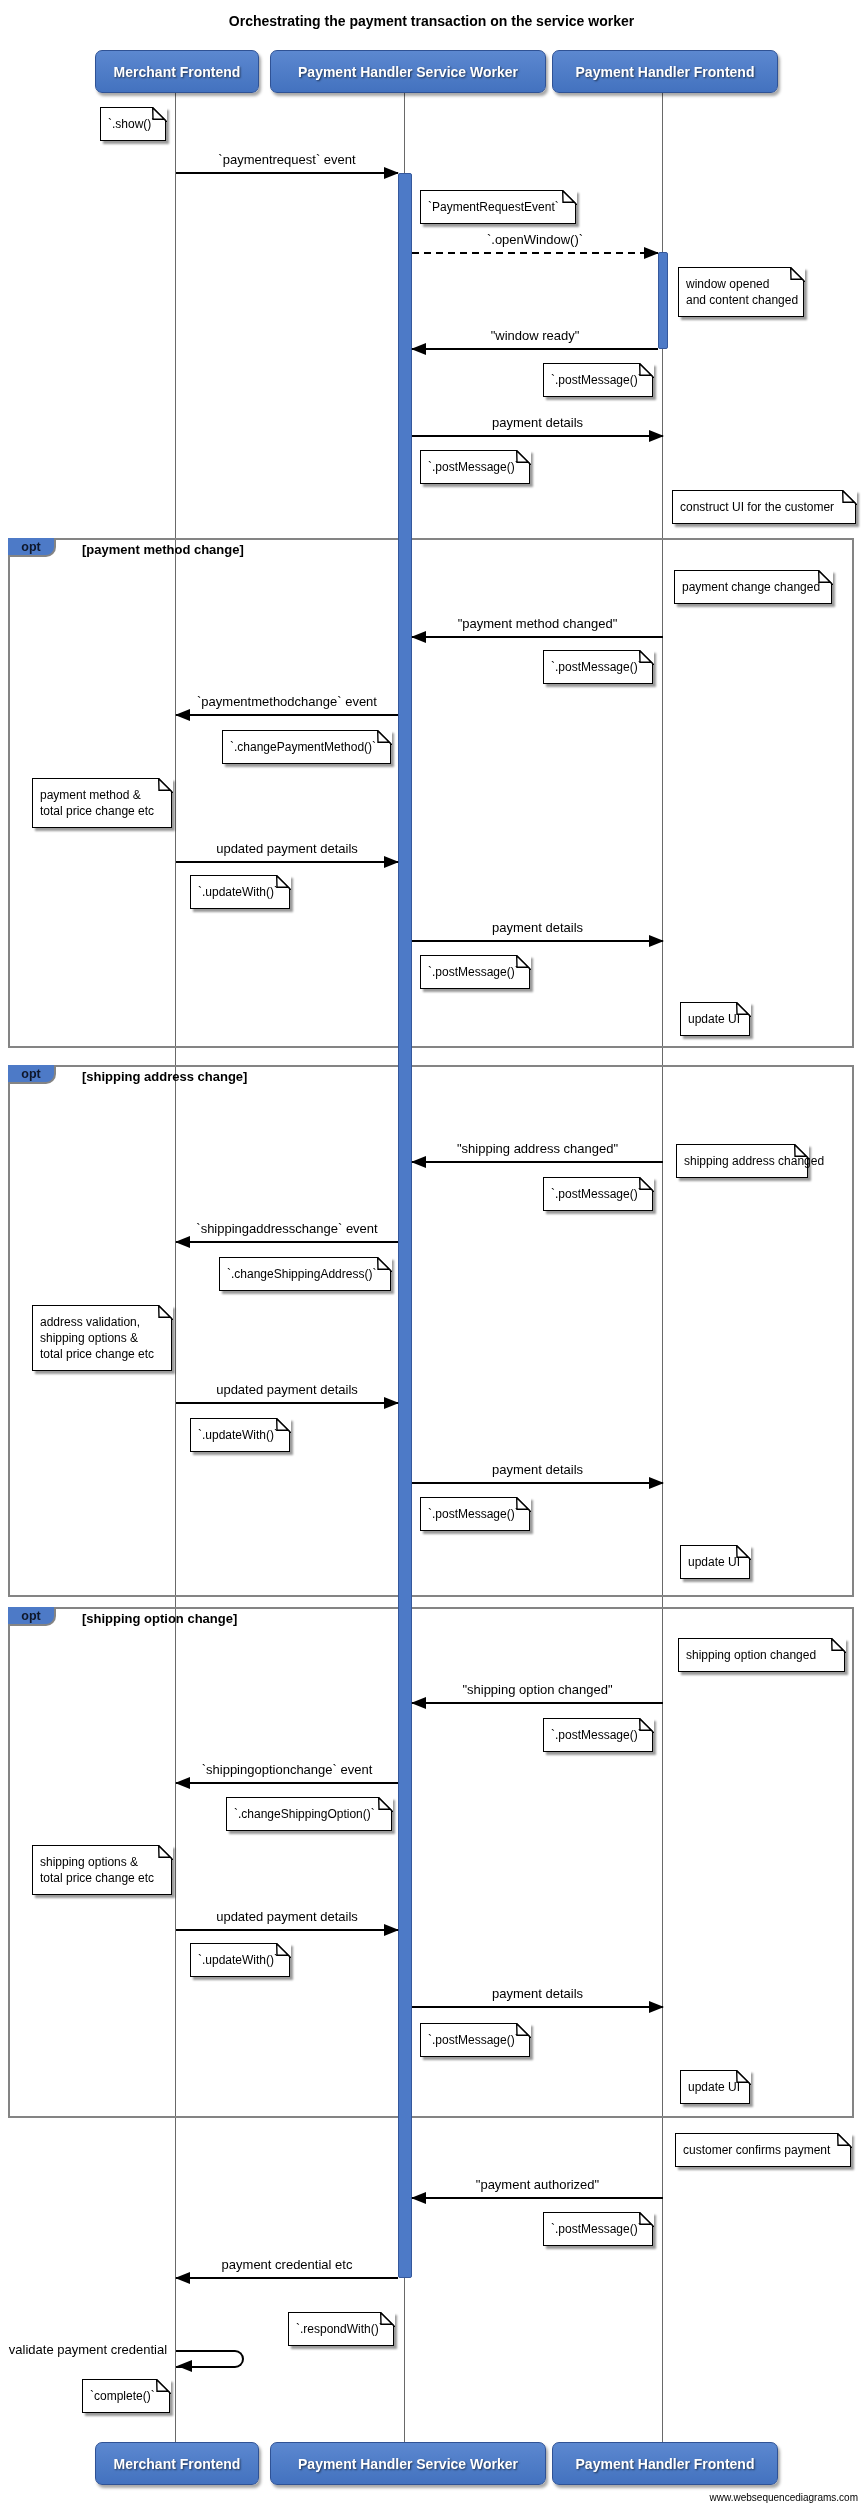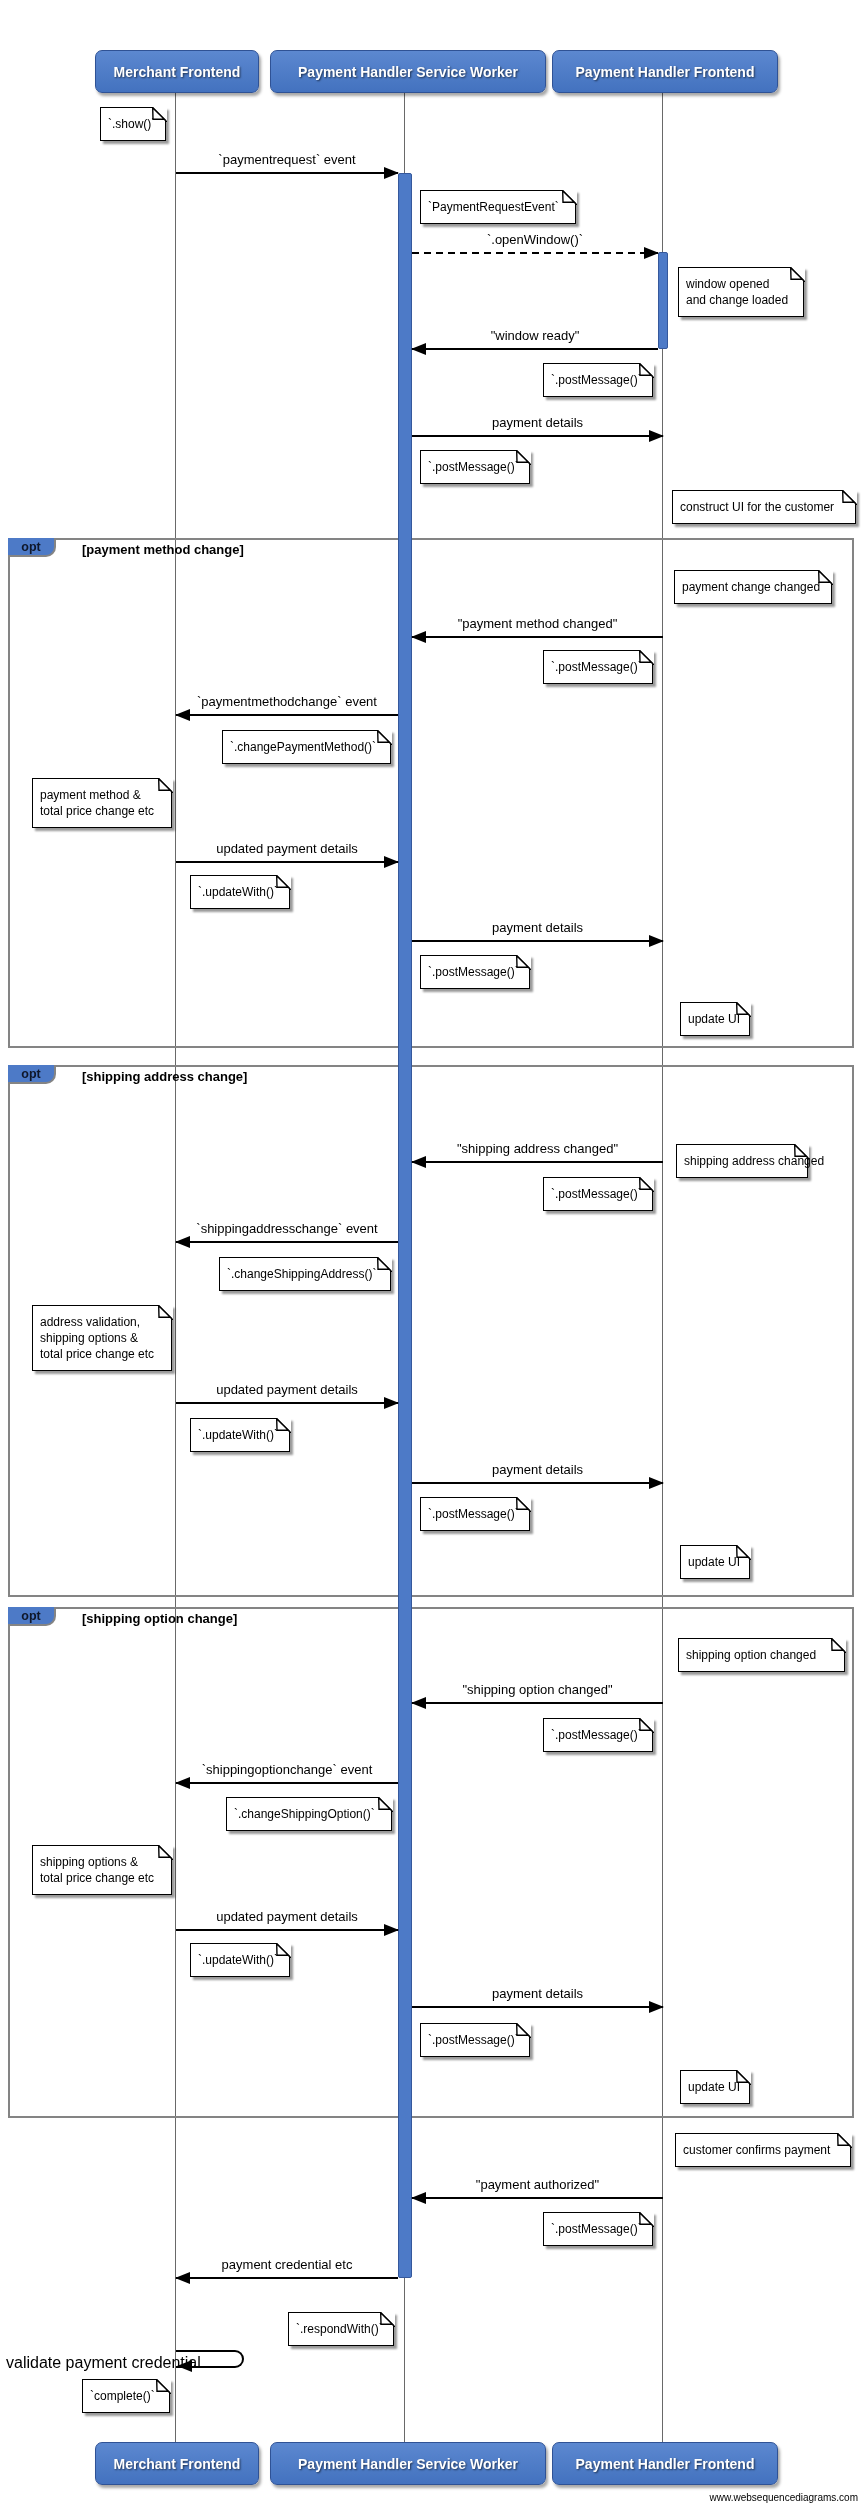--- a/index.html
+++ b/index.html
@@ -31,36 +31,37 @@
   .msg-line.dashed{background:repeating-linear-gradient(90deg,#000 0 7px,transparent 7px 12px);}
   .head{position:absolute;width:0;height:0;border-top:6px solid transparent;
     border-bottom:6px solid transparent;top:-6px;}
   .head-r{right:-1px;border-left:15px solid #000;}
   .head-l{left:-1px;border-right:15px solid #000;}
   .msg-label{position:absolute;left:0;right:0;top:-21px;text-align:center;
     font-size:13px;white-space:nowrap;}
   .self-loop{position:absolute;border:2px solid #000;border-left:none;
     border-radius:0 10px 10px 0;z-index:4;box-sizing:content-box;}
   .self-head{position:absolute;z-index:4;top:auto;}
-  .self-label{position:absolute;text-align:center;font-size:16px;white-space:nowrap;z-index:4;margin-top:12px;}
+  .self-label{position:absolute;text-align:center;font-size:13px;white-space:nowrap;z-index:4;}
   .note{position:absolute;background:#fff;border:1.5px solid #000;
     padding:8px 7px;font-size:12px;line-height:16px;
     box-shadow:3px 3px 2px rgba(0,0,0,.4);z-index:5;box-sizing:border-box;}
   .note-text{display:block;white-space:pre;}
   .fold{position:absolute;top:-1.5px;right:-1.5px;width:15px;height:15px;z-index:1;}
   .actor{position:absolute;background:linear-gradient(180deg,#5c88d0,#4372bf);
     border:1px solid var(--blue-border);border-radius:7px;
     box-shadow:2px 3px 3px rgba(0,0,0,.35);color:#fff;font-weight:bold;font-size:14px;
     display:flex;align-items:center;justify-content:center;
     text-shadow:1px 1px 2px rgba(0,0,0,.6);z-index:6;box-sizing:border-box;white-space:nowrap;}
 </style>
 </head>
 <body>
 
 <div class="canvas">
+  <div class="title">Orchestrating the payment transaction on the service worker</div>
   <div id="layer">
       <div class="lifeline" style="left: 175px; top: 93px; width: 0px; height: 2349px; position: absolute;"></div>
       <div class="lifeline" style="left: 404px; top: 93px; width: 0px; height: 2349px; position: absolute;"></div>
       <div class="lifeline" style="left: 662px; top: 93px; width: 0px; height: 2349px; position: absolute;"></div>
       <div class="frame" style="left: 8px; top: 538px; width: 846px; height: 510px; position: absolute;">
         <div class="frame-tab">opt</div>
         <div class="frame-guard">[payment method change]</div>
       </div>
       <div class="frame" style="left: 8px; top: 1065px; width: 846px; height: 532px; position: absolute;">
         <div class="frame-tab">opt</div>
@@ -181,21 +182,21 @@
           </svg></div>
         <span class="note-text">`PaymentRequestEvent`</span>
       </div>
       <div class="note" style="left: 678px; top: 267px; width: 126px; position: absolute;">
         <div class="fold"><svg width="15" height="15" viewBox="0 0 15 15">
             <polygon points="0,0 15,0 15,15" fill="#ffffff"></polygon>
             <line x1="0" y1="0" x2="15" y2="15" stroke="#000000" stroke-width="1.4"></line>
             <polygon points="0.7,0.7 12.3,12.3 1,12.3" fill="#ffffff" stroke="#000000" stroke-width="1.4"></polygon>
           </svg></div>
         <span class="note-text">window opened
-and change loaded</span>
+and content changed</span>
       </div>
       <div class="note" style="left: 543px; top: 363px; width: 110px; position: absolute;">
         <div class="fold"><svg width="15" height="15" viewBox="0 0 15 15">
             <polygon points="0,0 15,0 15,15" fill="#ffffff"></polygon>
             <line x1="0" y1="0" x2="15" y2="15" stroke="#000000" stroke-width="1.4"></line>
             <polygon points="0.7,0.7 12.3,12.3 1,12.3" fill="#ffffff" stroke="#000000" stroke-width="1.4"></polygon>
           </svg></div>
         <span class="note-text">`.postMessage()`</span>
       </div>
       <div class="note" style="left: 420px; top: 450px; width: 110px; position: absolute;">

